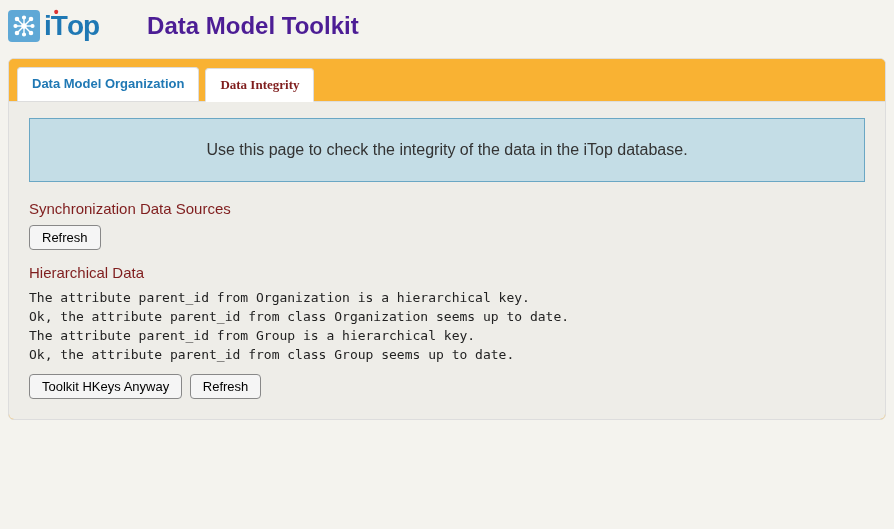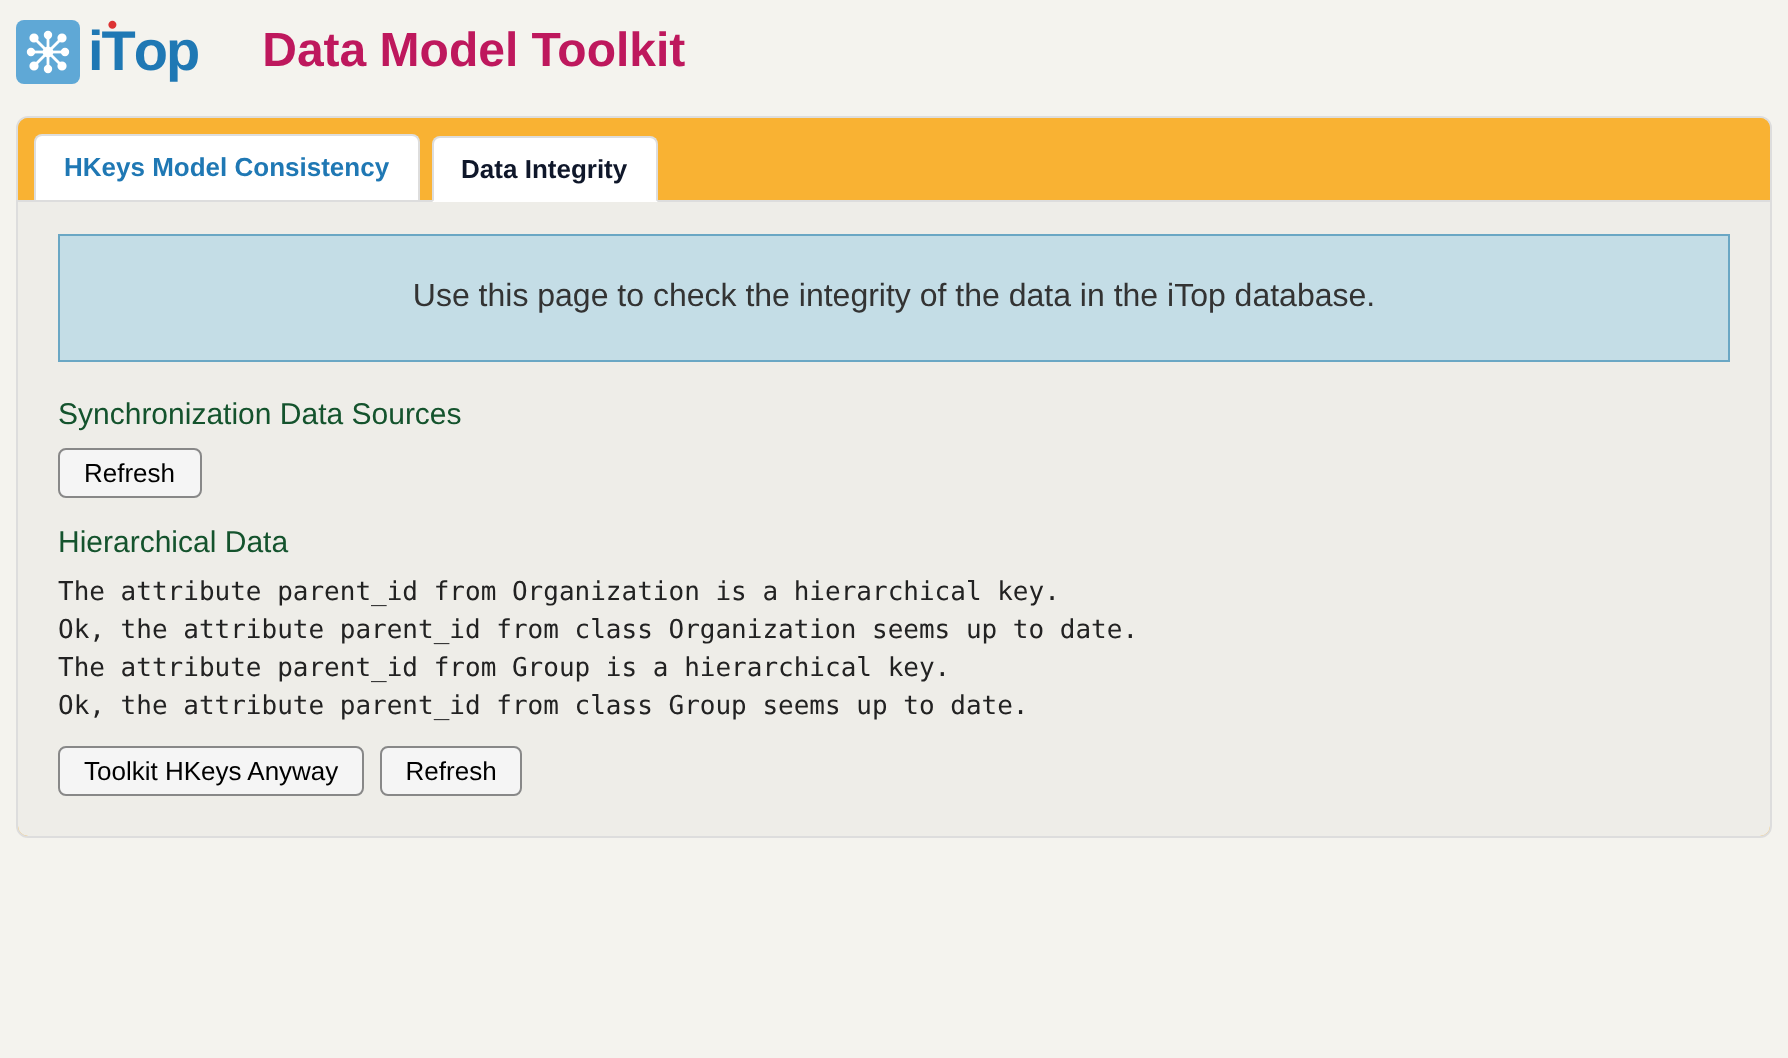--- a/index.html
+++ b/index.html
@@ -38,22 +38,22 @@
     font-size: 28px;
     font-weight: bold;
     color: #1f78b4;
     letter-spacing: -1px;
   }
   .logo-text .i { color: #1f78b4; }
   .logo-text .dot { color: #d33; font-size: 14px; vertical-align: top; position: relative; top: 2px; }
   .page-title {
     font-size: 24px;
     font-weight: bold;
-    color: #be185d;
-    margin-left: 32px;
+    color: #4c1d95;
+    margin-left: 48px;
   }
   .panel {
     margin: 6px 8px 8px 8px;
     border: 1px solid #ddd;
     border-radius: 6px;
     background: #f9b233;
     padding: 0;
     overflow: hidden;
   }
   .tabs {
@@ -67,24 +67,25 @@
     border: 1px solid #ddd;
     border-bottom: none;
     border-radius: 4px 4px 0 0;
     padding: 8px 14px;
     font-size: 13px;
     font-weight: bold;
     color: #1f78b4;
     cursor: pointer;
   }
   .tab.active {
-    color: #0f172a;
+    color: #7f1d1d;
     border-bottom: 1px solid #fff;
     position: relative;
     top: 1px;
+    font-family: Liberation Serif, serif;
   }
   .tabfill {
     flex: 1;
   }
   .content {
     background: #eeede8;
     border-top: 1px solid #ddd;
     padding: 16px 20px 20px 20px;
   }
   .info-box {
@@ -93,21 +94,21 @@
     padding: 22px 10px;
     text-align: center;
     color: #333;
     font-size: 16px;
     margin-bottom: 18px;
   }
   h3 {
     font-size: 15px;
     font-weight: normal;
     margin: 12px 0 8px 0;
-    color: #14532d;
+    color: #7f1d1d;
   }
   pre.mono {
     font-family: "DejaVu Sans Mono", Consolas, monospace;
     font-size: 13px;
     color: #222;
     margin: 6px 0 10px 0;
     white-space: pre-wrap;
     line-height: 1.45;
   }
   .btn {
@@ -149,21 +150,21 @@
         </g>
       </svg>
     </span>
     <span class="logo-text"><span class="i">i</span><span style="position:relative;">T<span class="dot" style="position:absolute;left:3px;top:-6px;">•</span></span>op</span>
   </div>
   <div class="page-title">Data Model Toolkit</div>
 </div>
 
 <div class="panel">
   <div class="tabs">
-    <div class="tab">HKeys Model Consistency</div>
+    <div class="tab">Data Model Organization</div>
     <div class="tab active">Data Integrity</div>
     <div class="tabfill"></div>
   </div>
   <div class="content">
 
     <div class="info-box">Use this page to check the integrity of the data in the iTop database.</div>
 
     <h3>Synchronization Data Sources</h3>
     <div class="btn-row">
       <button class="btn">Refresh</button>

